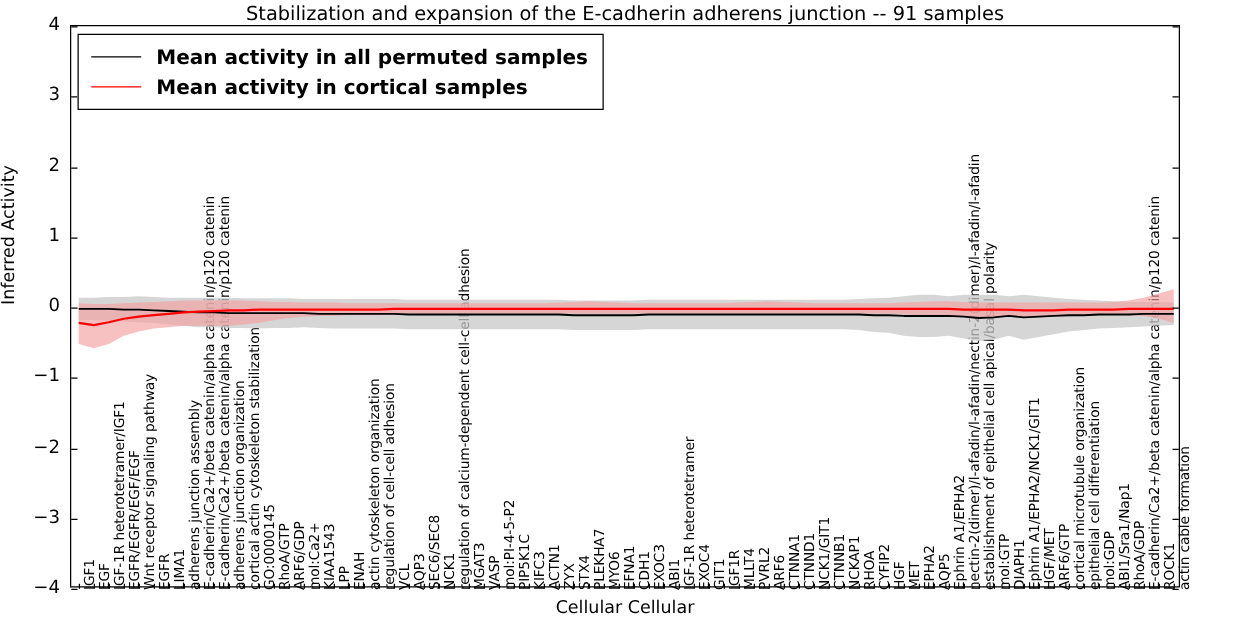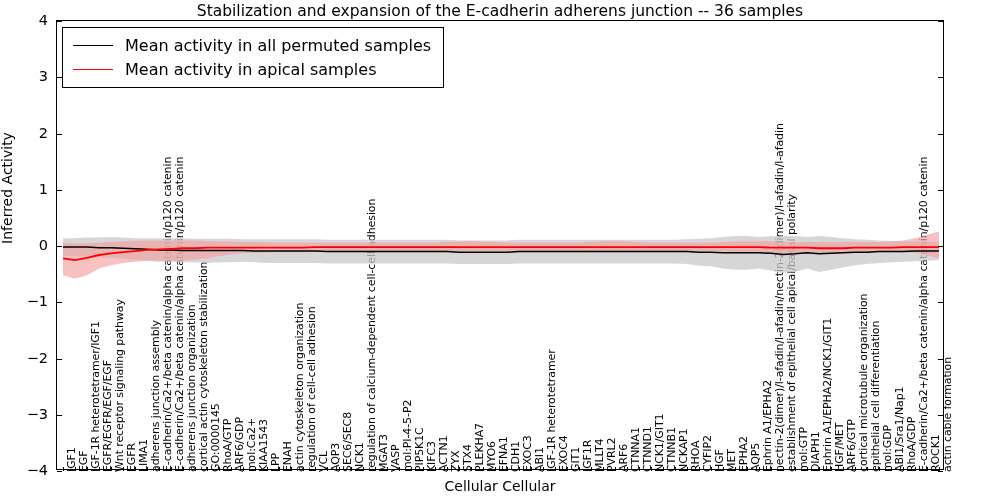--- a/index.html
+++ b/index.html
@@ -54,30 +54,30 @@
 
   
   #legend{
     position:absolute;left:62px;top:27px;
     border:1.1px solid #000;background:#fff;
     padding:5px 12px 6px 10px;box-sizing:border-box;
   }
   .legend-row{display:flex;align-items:center;height:24px;}
   .legend-swatch{width:40px;height:0;border-top:1.6px solid #000;margin-right:12px;}
   .legend-swatch.red{border-top-color:#ff0000;}
-  .legend-text{font-size:16px;color:#000;}
+  .legend-text{font-size:16px;color:#000;font-weight:bold;}
 
   svg{display:block;}
 </style>
 </head>
 <body>
 
 <div id="stage">
 
-  <div id="chart-title">Stabilization and expansion of the E-cadherin adherens junction -- 36 samples</div>
+  <div id="chart-title">Stabilization and expansion of the E-cadherin adherens junction -- 91 samples</div>
 
   <div id="y-axis-label">Inferred Activity</div>
   <div id="x-axis-label">Cellular Cellular</div>
 
   <div id="ytick-labels">
       <div class="ytick-label" style="top: 15px; left: 12px; width: 36px;">4</div>
       <div class="ytick-label" style="top: 71.25px; left: 12px; width: 36px;">3</div>
       <div class="ytick-label" style="top: 127.5px; left: 12px; width: 36px;">2</div>
       <div class="ytick-label" style="top: 183.75px; left: 12px; width: 36px;">1</div>
       <div class="ytick-label" style="top: 240px; left: 12px; width: 36px;">0</div>
@@ -268,17 +268,17 @@
       </div>
   </div>
 
   <div id="legend">
     <div class="legend-row">
       <span class="legend-swatch"></span>
       <span class="legend-text">Mean activity in all permuted samples</span>
     </div>
     <div class="legend-row">
       <span class="legend-swatch red"></span>
-      <span class="legend-text">Mean activity in apical samples</span>
+      <span class="legend-text">Mean activity in cortical samples</span>
     </div>
   </div>
 
 </div>
 
 </body></html>

